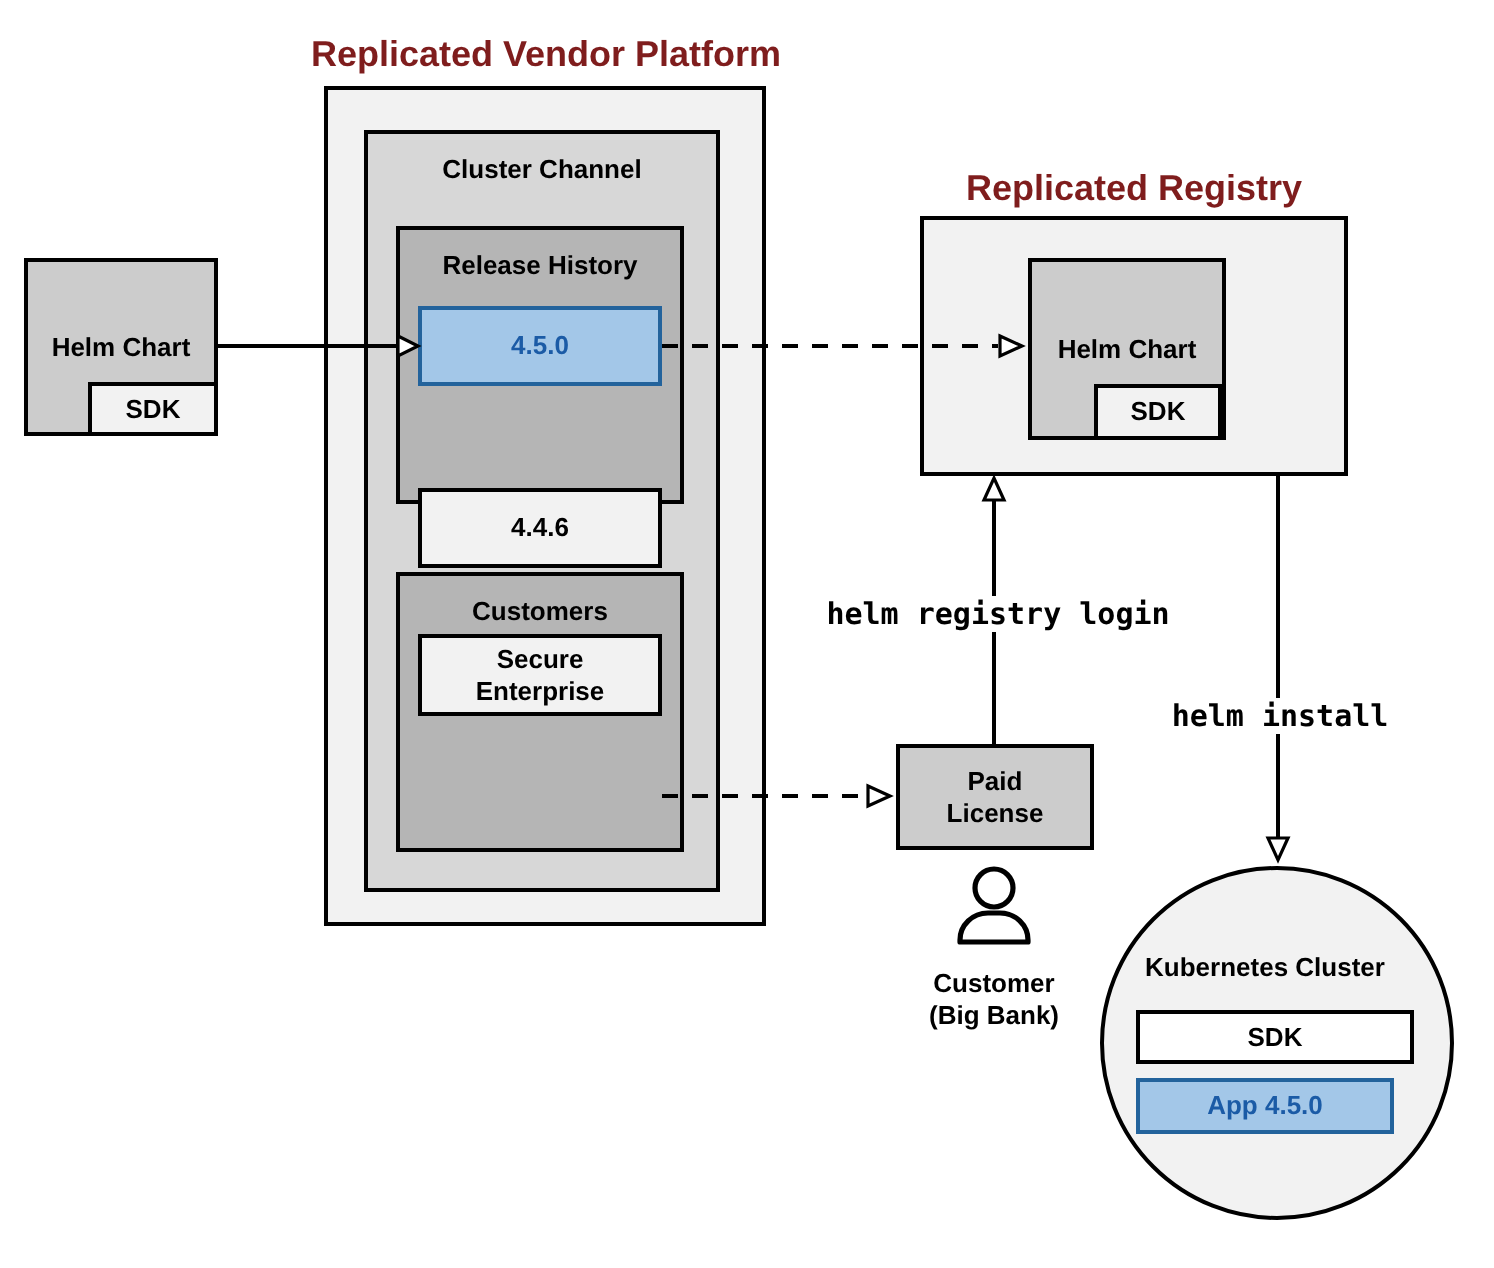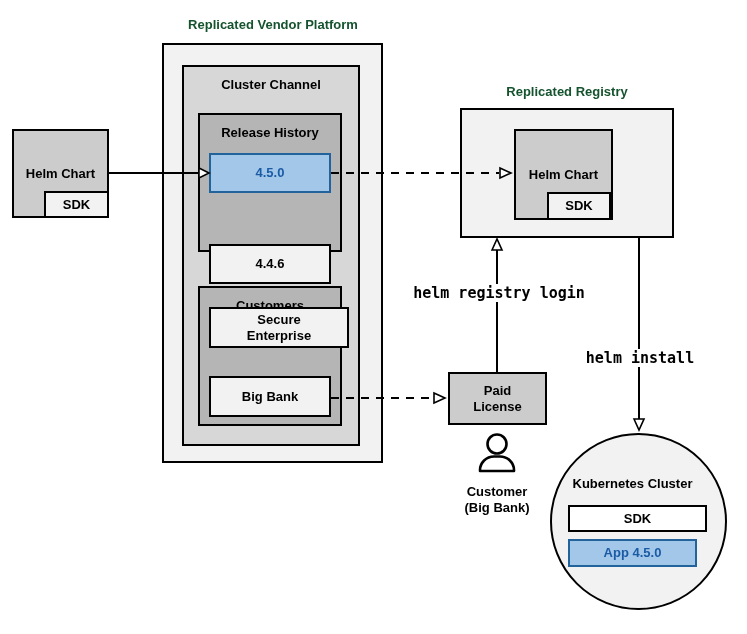--- a/index.html
+++ b/index.html
@@ -9,21 +9,21 @@
        display:flex;align-items:center;justify-content:center;text-align:center;
        font-weight:bold;font-size:13px;line-height:1.2;color:#000;white-space:pre-line;}
   .box.top-label{align-items:flex-start;padding-top:10px;}
   .fill-lightest{background:var(--gray-lightest);}
   .fill-light{background:var(--gray-light);}
   .fill-mid{background:var(--gray-mid);}
   .fill-gray{background:var(--gray-box);}
   .fill-white{background:#ffffff;}
   .blue{background:var(--blue-fill);border-color:var(--blue-border);color:var(--blue-text);}
   .circle{border-radius:50%;}
-  .floating-title{position:absolute;font-weight:bold;font-size:13px;text-align:center;color:#14532d;}
+  .floating-title{position:absolute;font-weight:bold;font-size:18px;text-align:center;color:#7f1d1d;}
   .mono-cmd{position:absolute;z-index:5;font-family:"DejaVu Sans Mono",monospace;
             font-weight:bold;font-size:15px;color:#000;background:#fff;text-align:center;
             white-space:nowrap;padding:0 2px;}
   .caption{position:absolute;font-weight:bold;font-size:13px;text-align:center;
            color:#000;white-space:pre-line;line-height:1.25;}
   svg.overlay{position:absolute;left:0;top:0;z-index:4;pointer-events:none;}
 </style>
 </head>
 <body>
 
@@ -35,24 +35,23 @@
   <div class="box top-label fill-light" style="left:182px;top:65px;width:178px;height:381px;"><span>Cluster Channel</span></div>
 
   <div class="box top-label fill-mid" style="left:198px;top:113px;width:144px;height:139px;"><span>Release History</span></div>
 
   <div class="box blue" style="left:209px;top:153px;width:122px;height:40px;">4.5.0</div>
 
   <div class="box fill-lightest" style="left:209px;top:204px;width:122px;height:40px;margin-top:40px;">4.4.6</div>
 
   <div class="box top-label fill-mid" style="left:198px;top:286px;width:144px;height:140px;"><span>Customers</span></div>
 
-  <div class="box fill-lightest" style="left:209px;top:307px;width:140px;height:41px;">Secure
+  <div class="box fill-lightest" style="left:209px;top:317px;width:122px;height:41px;">Secure
 Enterprise</div>
 
-  <div class="box fill-lightest" style="left:209px;top:376px;width:122px;height:41px;">Big Bank</div>
 
   <div class="box fill-gray" style="left:12px;top:129px;width:97px;height:89px;">Helm Chart</div>
   <div class="box fill-lightest" style="left:44px;top:191px;width:65px;height:27px;">SDK</div>
 
   <div class="floating-title" style="left:460px;top:84px;width:214px;">Replicated Registry</div>
   <div class="box fill-lightest" style="left:460px;top:108px;width:214px;height:130px;"></div>
   <div class="box fill-gray" style="left:514px;top:129px;width:99px;height:91px;">Helm Chart</div>
   <div class="box fill-lightest" style="left:547px;top:192px;width:64px;height:28px;">SDK</div>
 
   <div class="box fill-gray" style="left:448px;top:372px;width:99px;height:53px;">Paid
@@ -92,16 +91,16 @@
       <line x1="639" y1="238" x2="639" y2="419" stroke="#000" stroke-width="2"></line>
       <path d="M634 419 L639 430 L644 419 Z" fill="#fff" stroke="#000" stroke-width="1.6"></path>
     </g>
 
     <g fill="#fff" stroke="#000" stroke-width="2.6" stroke-linejoin="round">
       <circle cx="497" cy="444" r="9.5"></circle>
       <path d="M480 471 v-1 a14 13.5 0 0 1 14 -13.5 h6 a14 13.5 0 0 1 14 13.5 v1 z"></path>
     </g>
   </svg>
 
-  <div class="mono-cmd" style="left:401px;top:284px;width:192px;">helm registry login</div>
+  <div class="mono-cmd" style="left:401px;top:298px;width:192px;">helm registry login</div>
   <div class="mono-cmd" style="left:577px;top:349px;width:122px;">helm install</div>
 
 </div>
 
 </body></html>

